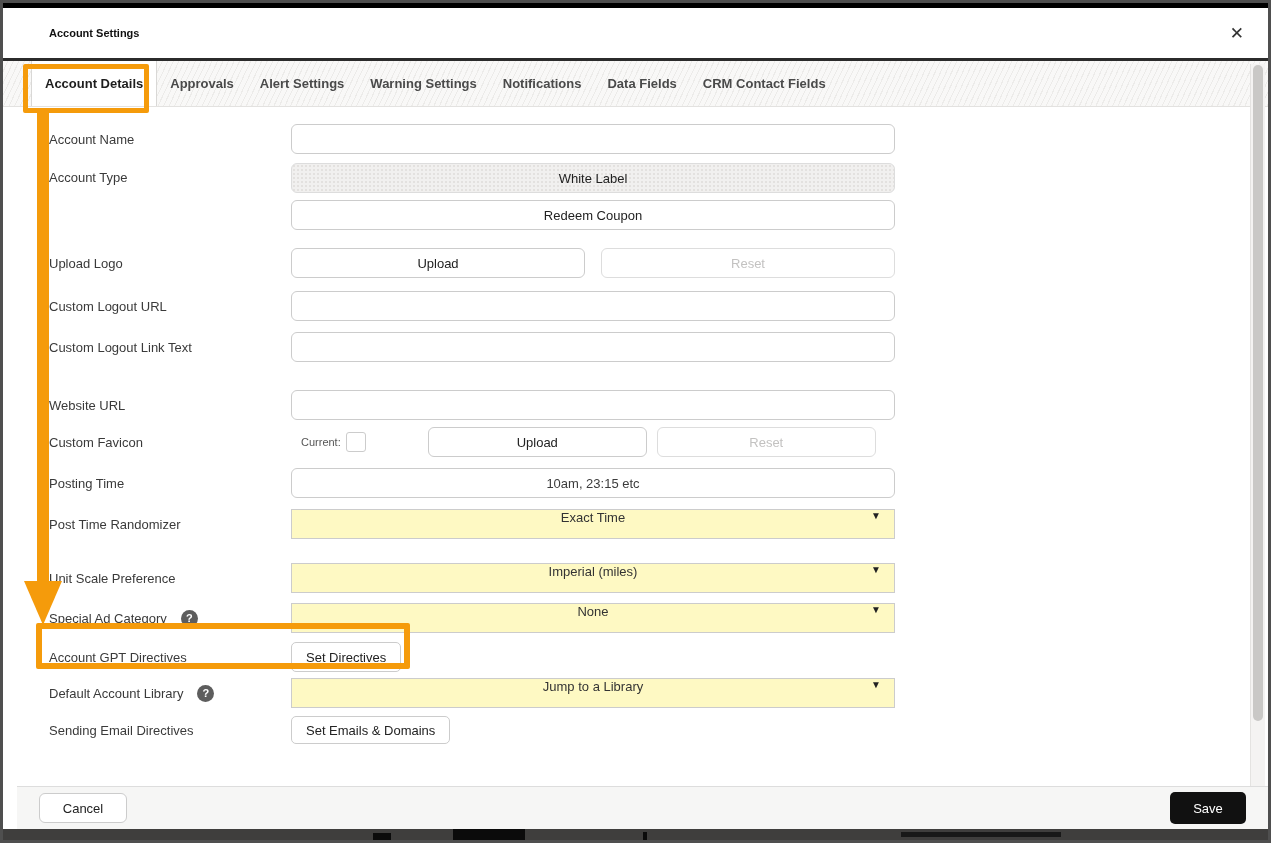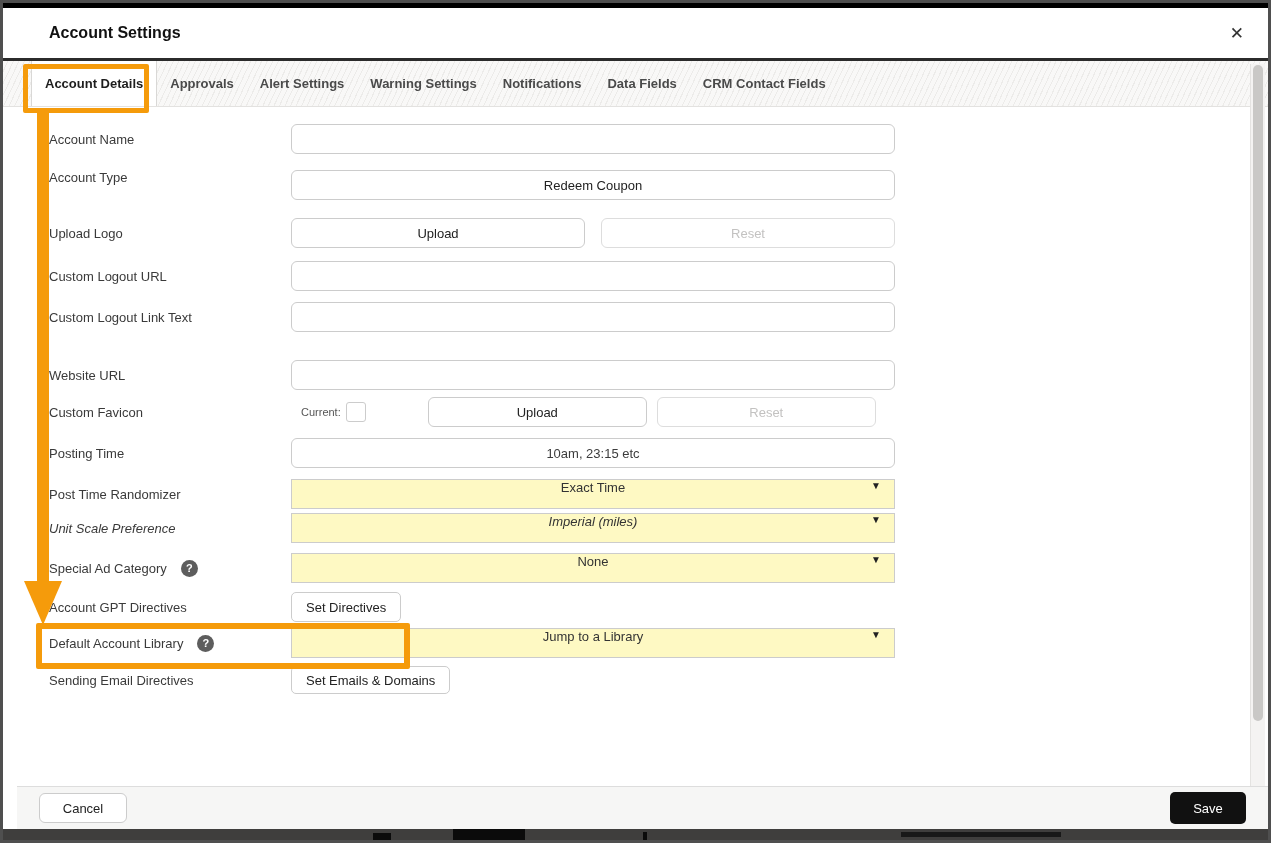--- a/index.html
+++ b/index.html
@@ -11,21 +11,21 @@
     position:relative; width:1271px; height:843px;
     border:3px solid #4f4f4f; background:#fff; overflow:hidden;
   }
   
   .top-black-bar { height:5px; background:#000; }
   .modal-header {
     height:53px; background:#fff; display:flex; align-items:center;
     justify-content:space-between; padding:0 20px 0 46px;
     border-bottom:3px solid #2b2b2b;
   }
-  .modal-title { font-size:16px; font-weight:bold; color:#111; }
+  .modal-title { font-size:11px; font-weight:bold; color:#111; }
   .close-btn {
     font-size:17px; color:#333; cursor:pointer; line-height:1;
     background:none; border:none; padding:2px 4px; font-family:inherit;
   }
   
   .tabbar {
     height:46px; display:flex; align-items:stretch; padding-left:28px;
     background-color:#f2f1ef;
     background-image:repeating-linear-gradient(115deg, rgba(255,255,255,.5) 0 4px, rgba(0,0,0,.025) 4px 5px);
     border-bottom:1px solid #e3e2e0;
@@ -150,20 +150,21 @@
     <div class="row">
       <div class="flabel">Account Name</div>
       <div class="ctrl">
         <input class="txt-input" type="text" style="">
       </div>
     </div>
 
     <div class="row top-align" style="margin-top:9px;">
       <div class="flabel lh">Account Type</div>
       <div class="stack">
+        <button class="btn full gray-texture">White Label</button>
         <button class="btn full" style="margin-top:7px;">Redeem Coupon</button>
       </div>
     </div>
 
     <div class="row" style="margin-top:18px;">
       <div class="flabel">Upload Logo</div>
       <div class="ctrl">
         <button class="btn half">Upload</button>
         <button class="btn half disabled gap16">Reset</button>
       </div>
@@ -210,21 +211,21 @@
     <div class="row" style="margin-top:11px;">
       <div class="flabel">Post Time Randomizer</div>
       <div class="ctrl">
         <div class="select-box">
           <span>Exact Time</span>
           <span class="select-arrow">▼</span>
         </div>
       </div>
     </div>
 
-    <div class="row" style="margin-top:4px;font-style:italic;">
+    <div class="row" style="margin-top:24px;">
       <div class="flabel">Unit Scale Preference</div>
       <div class="ctrl">
         <div class="select-box">
           <span>Imperial (miles)</span>
           <span class="select-arrow">▼</span>
         </div>
       </div>
     </div>
 
     <div class="row" style="margin-top:10px;">

